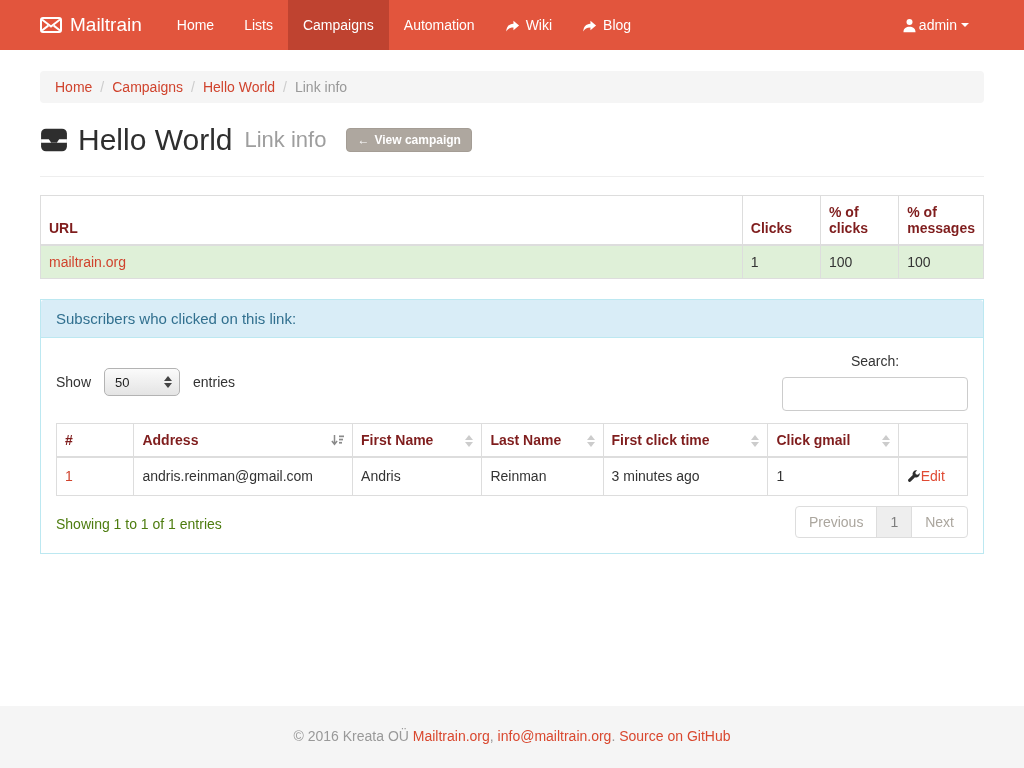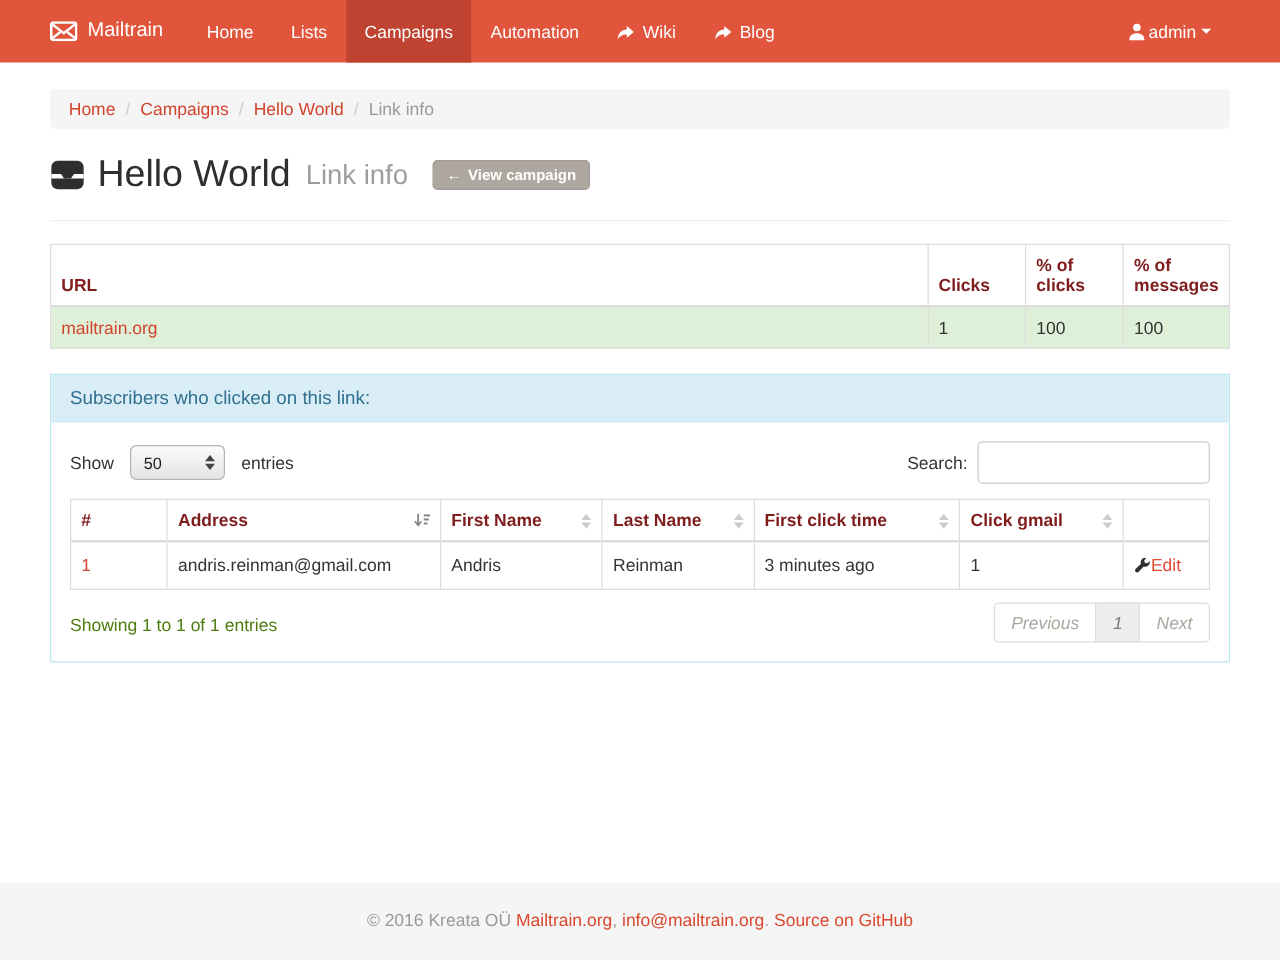--- a/index.html
+++ b/index.html
@@ -6,21 +6,21 @@
   html,body { margin:0; padding:0; }
   body {
     width:1024px; height:768px; position:relative; overflow:hidden;
     background:#fff; color:#333;
     font-family:"Liberation Sans","DejaVu Sans",sans-serif; font-size:14px;
   }
   a { text-decoration:none; }
 
   
   .navbar { height:50px; background:#e2553d; display:flex; align-items:stretch; padding:0 40px 0 40px; }
-  .brand { display:flex; align-items:center; gap:8px; color:#fff; font-size:16px; margin-right:20px; cursor:pointer; }
+  .brand { display:flex; align-items:center; gap:8px; color:#fff; font-size:19px; margin-right:20px; cursor:pointer; }
   .nav { display:flex; list-style:none; margin:0; padding:0; align-items:stretch; }
   .nav li { display:flex; }
   .nav li a { display:flex; align-items:center; gap:6px; padding:0 15px; color:#fff; font-size:14px; cursor:pointer; }
   .nav li.active a { background:#bf4330; }
   .nav-right { margin-left:auto; display:flex; align-items:stretch; }
   .nav-user { display:flex; align-items:center; gap:2px; padding:0 15px; color:#fff; cursor:pointer;justify-content:flex-end; }
   .caret { width:0; height:0; border-left:4px solid transparent; border-right:4px solid transparent; border-top:4px solid #fff; margin-left:2px; }
 
   
   .container { padding:0 40px; }
@@ -51,38 +51,38 @@
   .panel-body { padding:15px; }
 
   .dt-controls { display:flex; justify-content:space-between; align-items:center; margin-bottom:12px; }
   .dt-length { display:flex; align-items:center; gap:13px; }
   .fake-select { width:76px; height:28px; border:1px solid #b3b3b3; border-radius:5px; background:linear-gradient(#fbfbfb,#e4e4e4); display:flex; align-items:center; padding:0 7px 0 10px; cursor:pointer; }
   .fake-select .val { flex:1; font-size:13px; color:#222; }
   .stepper { display:flex; flex-direction:column; gap:2px; }
   .stepper i { display:block; width:0; height:0; border-left:4px solid transparent; border-right:4px solid transparent; }
   .stepper .up { border-bottom:5px solid #444; }
   .stepper .dn { border-top:5px solid #444; }
-  .dt-search { display:flex; align-items:center; gap:8px; }
+  .dt-search { display:flex; align-items:center; gap:8px;flex-direction:column; }
   .dt-search input { width:186px; height:34px; border:1px solid #ccc; border-radius:4px; padding:6px 10px; font-size:14px; outline:none; }
 
   .sort-both { display:inline-flex; flex-direction:column; gap:2px; float:right; margin-top:3px; }
   .sort-both i { display:block; width:0; height:0; border-left:4px solid transparent; border-right:4px solid transparent; }
   .sort-both .up { border-bottom:5px solid #ccc; }
   .sort-both .dn { border-top:5px solid #ccc; }
   .sort-asc { float:right; margin-top:2px; }
 
   .subs-table td { height:38px; }
   .row-num a { color:#d0432d; }
   .edit-cell { white-space:nowrap; }
   .edit-cell a { color:#e04a33; }
   .edit-cell svg { vertical-align:-2px; margin-right:1px; }
 
   .dt-footer { display:flex; justify-content:space-between; align-items:flex-start; margin-top:10px; }
   .dt-info { padding-top:10px; color:#4d7c0f; }
-  .pagination { display:flex; list-style:none; margin:0; padding:0;font-style:italic; }
+  .pagination { display:flex; list-style:none; margin:0; padding:0; }
   .pagination a { display:block; padding:7px 13px; border:1px solid #ddd; background:#fff; color:#aba69e; font-size:14px; margin-left:-1px; cursor:pointer; }
   .pagination li:first-child a { border-radius:4px 0 0 4px; margin-left:0; }
   .pagination li:last-child a { border-radius:0 4px 4px 0; }
   .pagination li.active a { background:#eee; color:#7d7d7d; }
 
   
   footer { position:absolute; left:0; bottom:0; width:1024px; height:62px; background:#f5f5f5;text-align:center; }
   .footer-inner { padding:22px 55px 0 55px; color:#999; }
   .footer-inner a { color:#d9482f; }
 </style>

